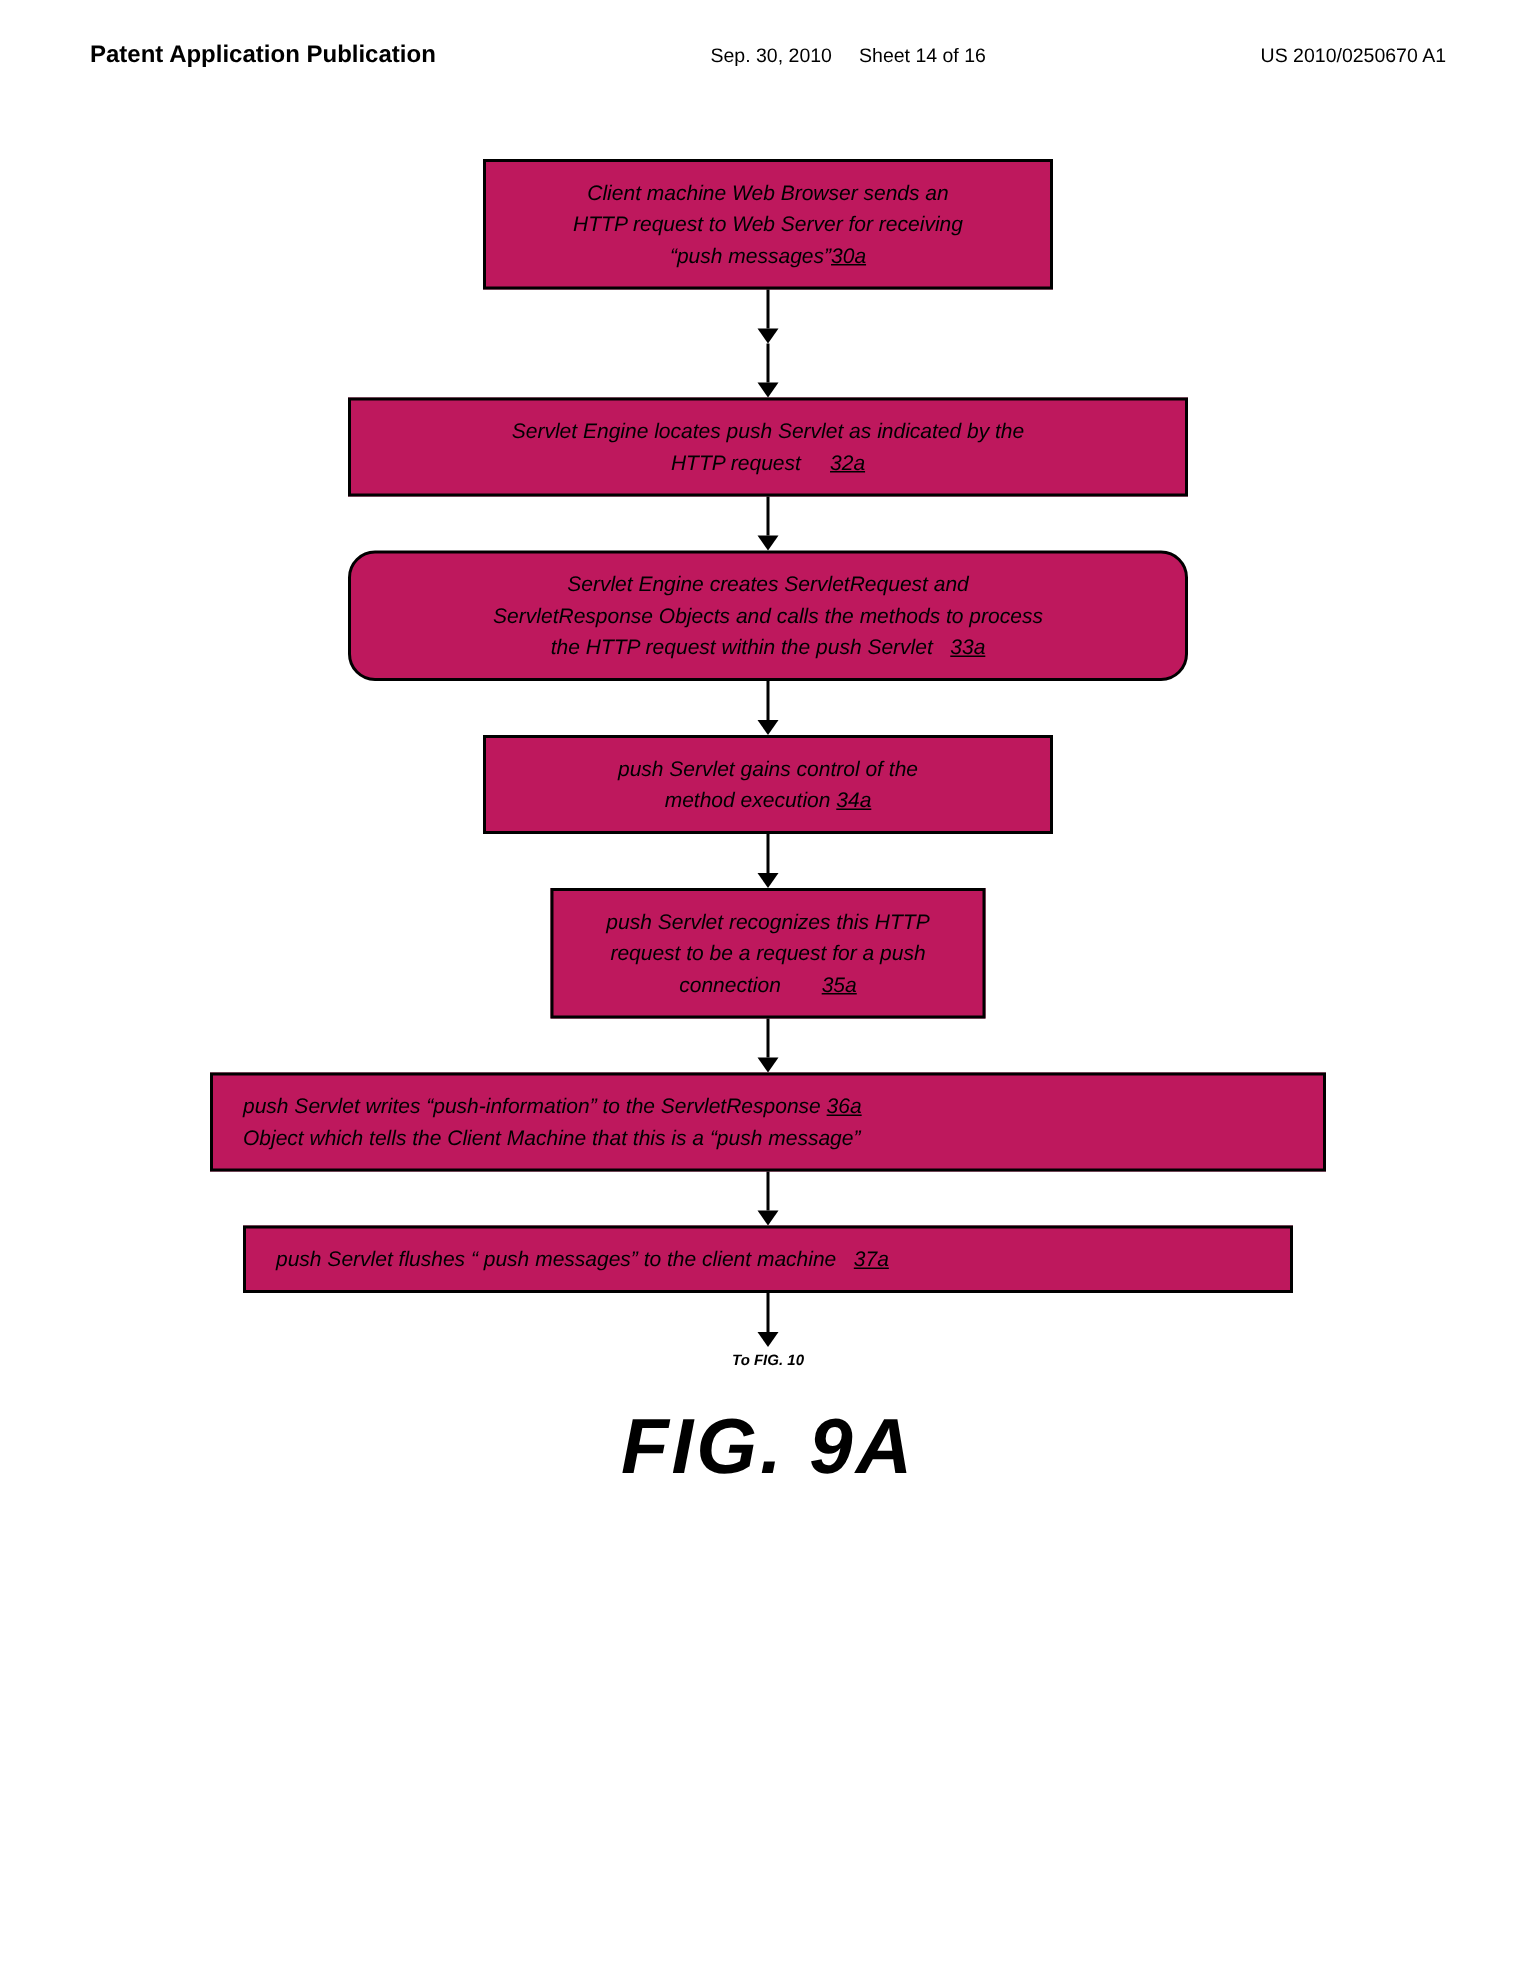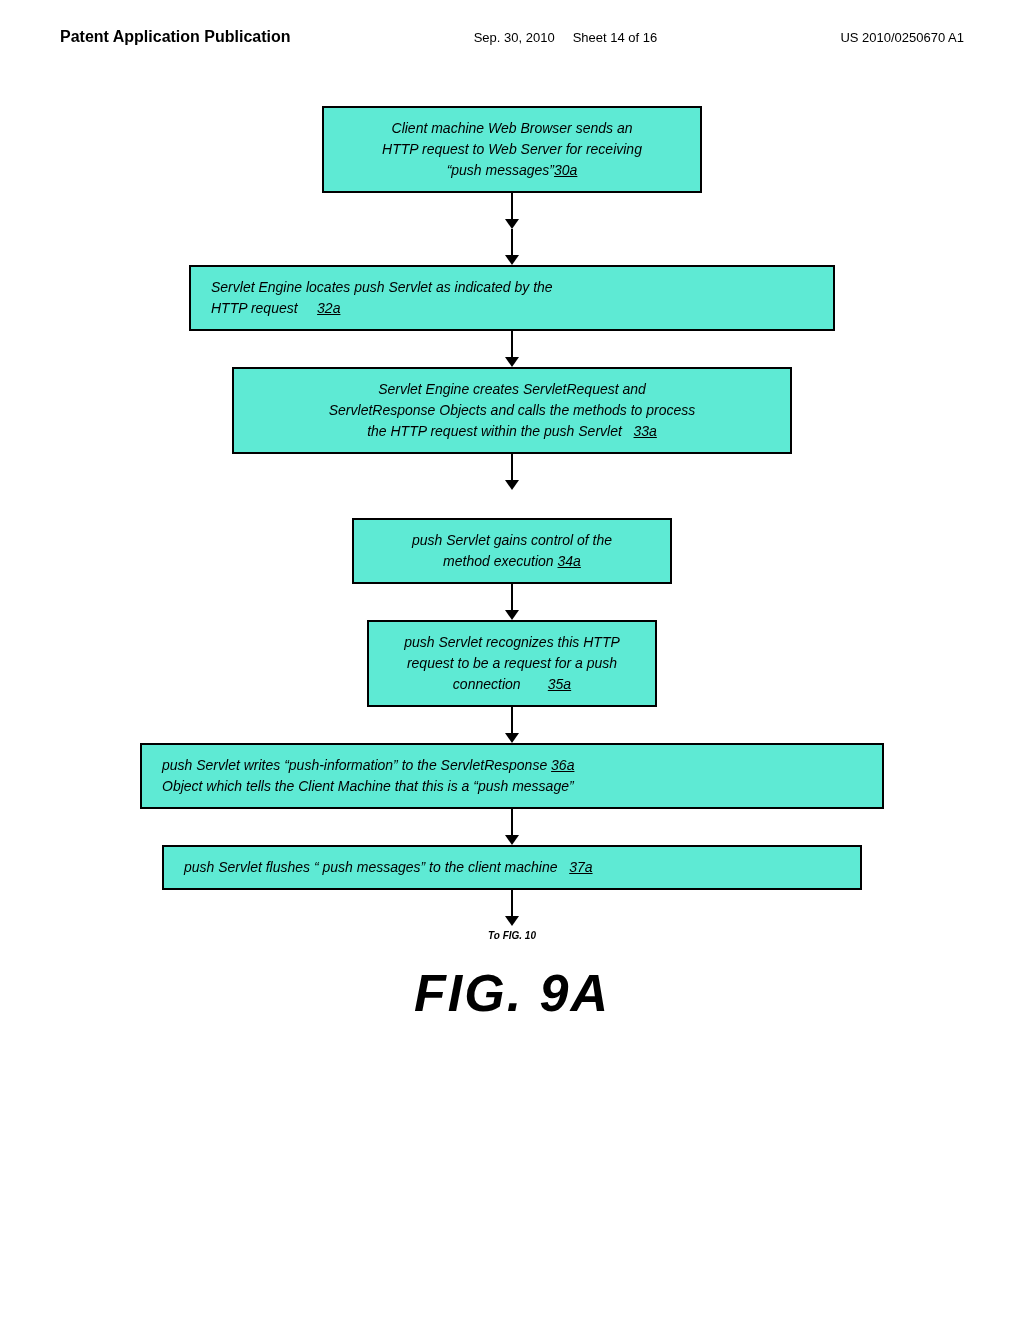--- a/index.html
+++ b/index.html
@@ -35,37 +35,38 @@
       padding-top: 60px;
       padding-bottom: 40px;
     }
     .flow-box {
       border: 2px solid #000;
       font-style: italic;
       font-size: 14px;
       text-align: center;
       padding: 10px 16px;
       position: relative;
-      background: #5eead4;
+      background: #be185d;
       line-height: 1.5;
     }
     .box-30a {
       width: 380px;
     }
     .box-31a {
       width: 340px;
     }
     .box-32a {
       width: 560px;
       text-align: left;
       padding: 10px 20px;
     }
     .box-33a {
       width: 560px;
       text-align: center;
+      border-radius: 18px;
     }
     .box-34a {
       width: 320px;
     }
     .box-35a {
       width: 280px;
     }
     .box-36a {
       width: 680px;
       text-align: left;
@@ -137,39 +138,39 @@
     <div class="arrow-line"></div>
     <div class="arrow-head"></div>
   </div>
 
 
   <div class="arrow-down">
     <div class="arrow-line"></div>
     <div class="arrow-head"></div>
   </div>
 
-  <div class="flow-box box-32a" style="width:646px; text-align:left;">
+  <div class="flow-box box-32a" style="width:560px; text-align:center;">
     <em>Servlet Engine locates push Servlet as indicated by the<br>HTTP request &nbsp;&nbsp;&nbsp;&nbsp;<span class="ref-num">32a</span></em>
   </div>
 
   <div class="arrow-down">
     <div class="arrow-line"></div>
     <div class="arrow-head"></div>
   </div>
 
   <div class="flow-box box-33a" style="width:560px; text-align:center;">
     <em>Servlet Engine creates ServletRequest and<br>ServletResponse Objects and calls the methods to process<br>the HTTP request within the push Servlet &nbsp;&nbsp;<span class="ref-num">33a</span></em>
   </div>
 
   <div class="arrow-down">
     <div class="arrow-line"></div>
     <div class="arrow-head"></div>
   </div>
 
-  <div class="flow-box box-34a" style="width:320px; text-align:center;margin-top:28px;">
+  <div class="flow-box box-34a" style="width:380px; text-align:center;">
     <em>push Servlet gains control of the<br>method execution <span class="ref-num">34a</span></em>
   </div>
 
   <div class="arrow-down">
     <div class="arrow-line"></div>
     <div class="arrow-head"></div>
   </div>
 
   <div class="flow-box box-35a" style="width:290px; text-align:center;">
     <em>push Servlet recognizes this HTTP<br>request to be a request for a push<br>connection &nbsp;&nbsp;&nbsp;&nbsp;&nbsp;&nbsp;<span class="ref-num">35a</span></em>

